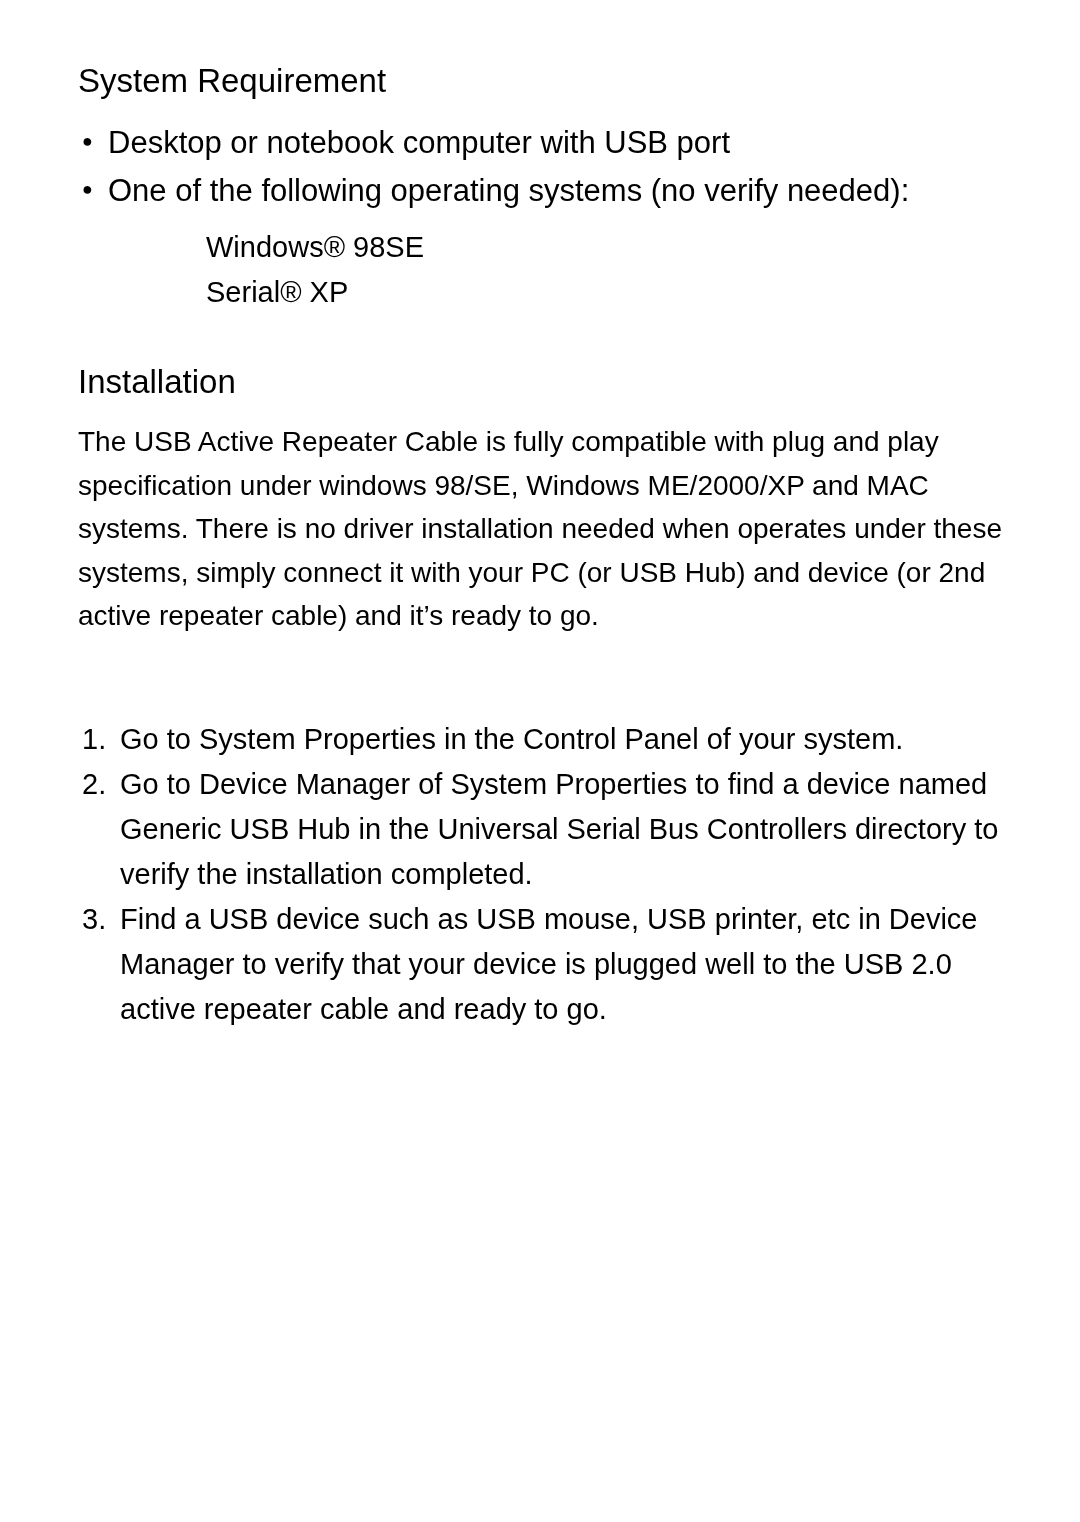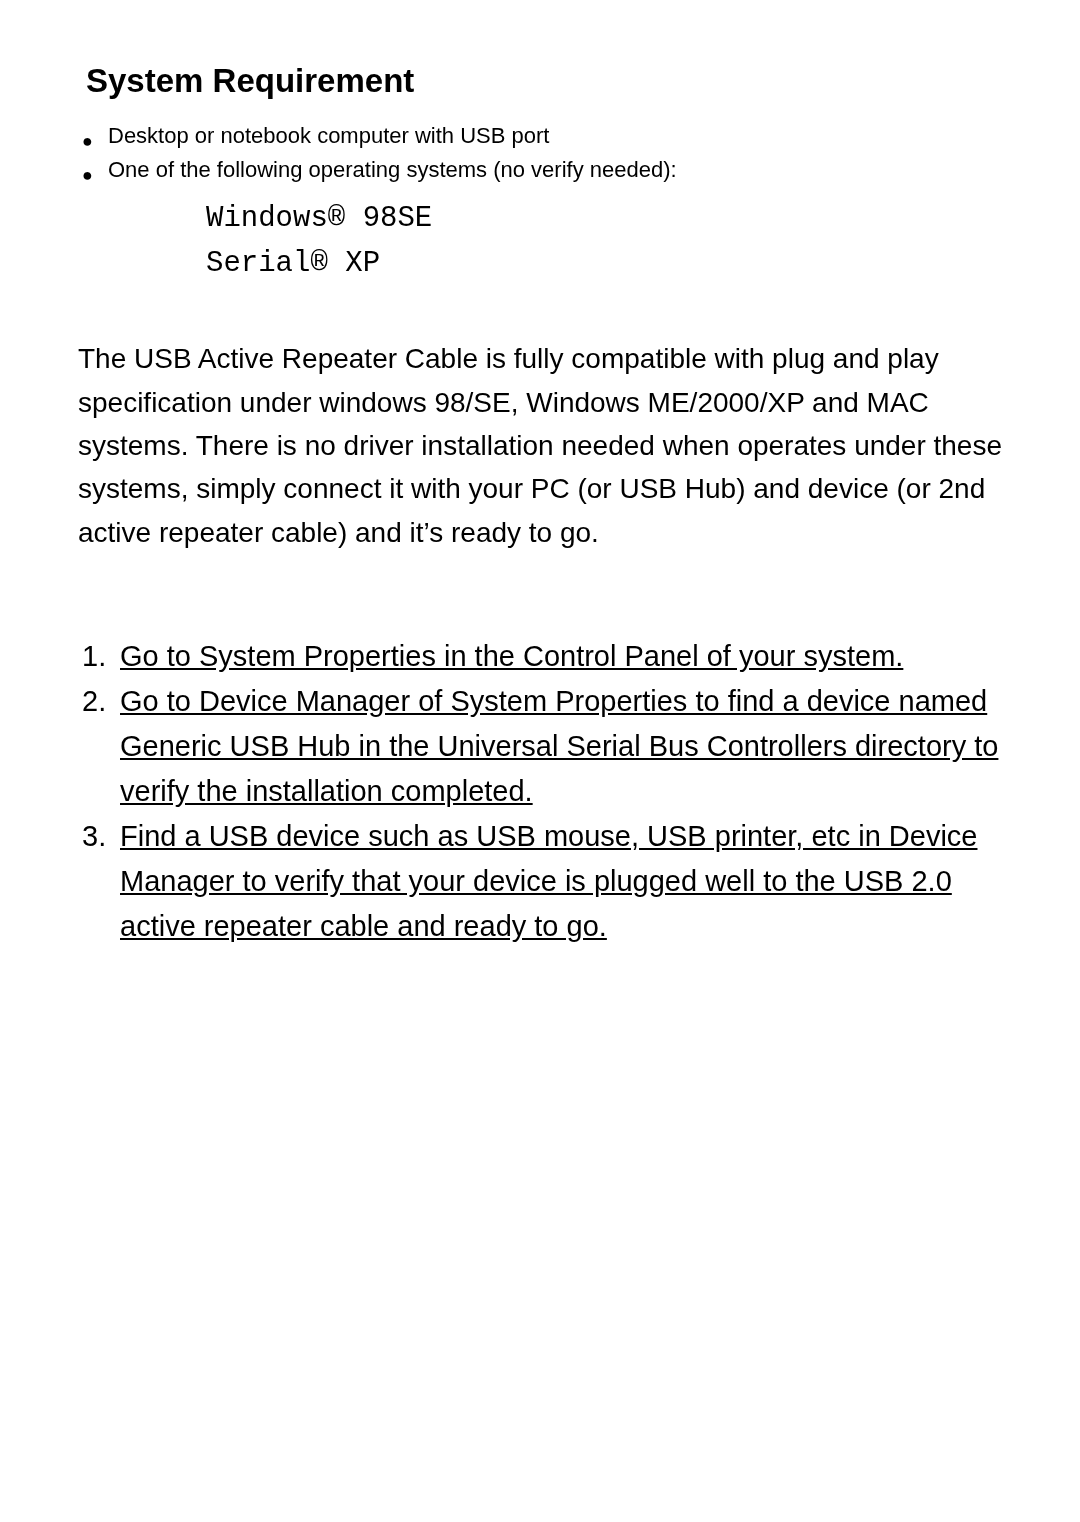--- a/index.html
+++ b/index.html
@@ -8,51 +8,50 @@
     width: 1080px;
     background: #ffffff;
     color: #000000;
     font-family: Arial, Helvetica, sans-serif;
   }
   .page {
     padding: 60px 70px 80px 78px;
   }
   h2 {
     font-size: 33px;
-    font-weight: bold;
-    margin: 0 0 18px 8px;
+    font-weight: normal;
+    margin: 0 0 18px 0;
     line-height: 1.25;
   }
   .bullets {
     list-style: none;
     padding: 0;
     margin: 0 0 10px 0;
   }
   .bullets > li {
-    font-size: 22px;
+    font-size: 31px;
     line-height: 1.55;
     padding-left: 30px;
     position: relative;
   }
   .bullets > li::before {
     content: "●";
     font-size: 18px;
     position: absolute;
     left: 4px;
     top: 9px;
   }
   .os-list {
     list-style: none;
     padding: 0;
     margin: 0 0 0 128px;
   }
   .os-list > li {
     font-size: 29px;
     line-height: 1.55;
-    font-family: Liberation Mono, monospace;
   }
   .section-gap {
     height: 46px;
   }
   .para {
     font-size: 28px;
     line-height: 1.55;
     margin: 4px 0 0 0;
   }
   .big-gap {
@@ -63,21 +62,20 @@
     padding: 0;
     margin: 6px 0 0 0;
     counter-reset: step;
   }
   .numlist > li {
     font-size: 29px;
     line-height: 1.55;
     padding-left: 42px;
     position: relative;
     counter-increment: step;
-    text-decoration: underline;
   }
   .numlist > li::before {
     content: counter(step) ".";
     position: absolute;
     left: 4px;
     top: 0;
   }
 </style>
 </head>
 <body>
@@ -89,20 +87,21 @@
     <li>Desktop or notebook computer with USB port</li>
     <li>One of the following operating systems (no verify needed):</li>
   </ul>
   <ul class="os-list">
     <li>Windows® 98SE</li>
     <li>Serial® XP</li>
   </ul>
 
   <div class="section-gap"></div>
 
+  <h2>Installation</h2>
   <p class="para">The USB Active Repeater Cable is fully compatible with plug and play specification under windows 98/SE, Windows ME/2000/XP and MAC systems. There is no driver installation needed when operates under these systems, simply connect it with your PC (or USB Hub) and device (or 2nd active repeater cable) and it’s ready to go.</p>
 
   <div class="big-gap"></div>
 
   <ol class="numlist">
     <li>Go to System Properties in the Control Panel of your system.</li>
     <li>Go to Device Manager of System Properties to find a device named Generic USB Hub in the Universal Serial Bus Controllers directory to verify the installation completed.</li>
     <li>Find a USB device such as USB mouse, USB printer, etc in Device Manager to verify that your device is plugged well to the USB 2.0 active repeater cable and ready to go.</li>
   </ol>
 

